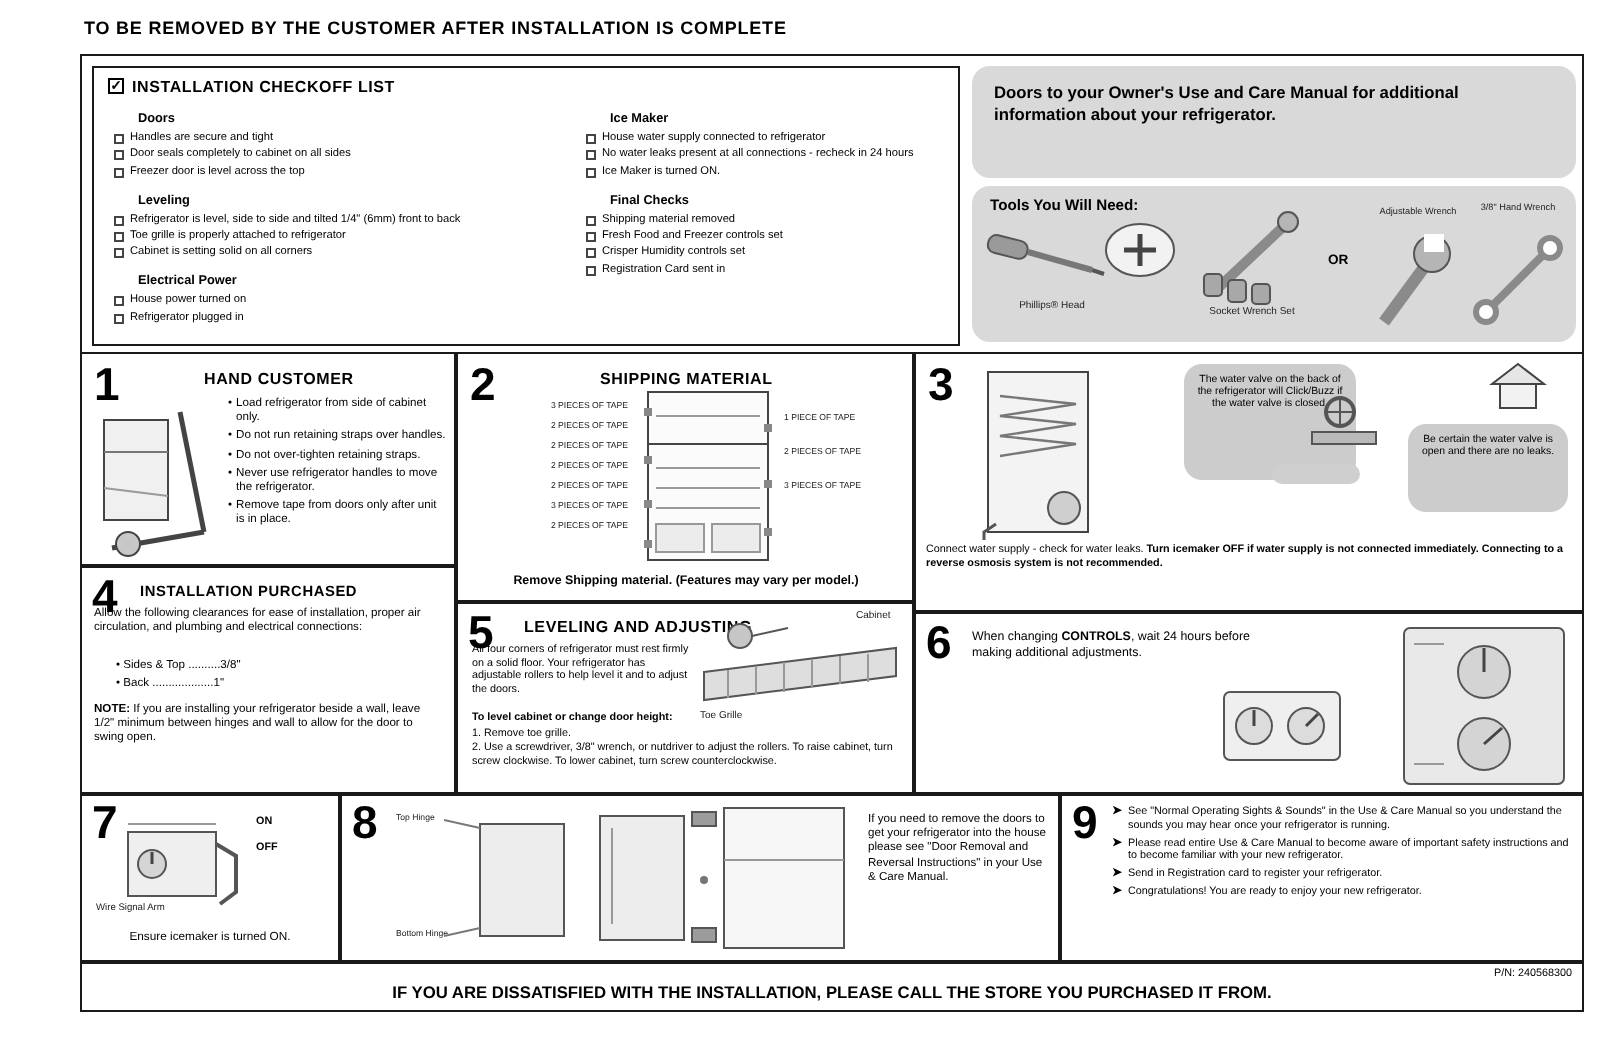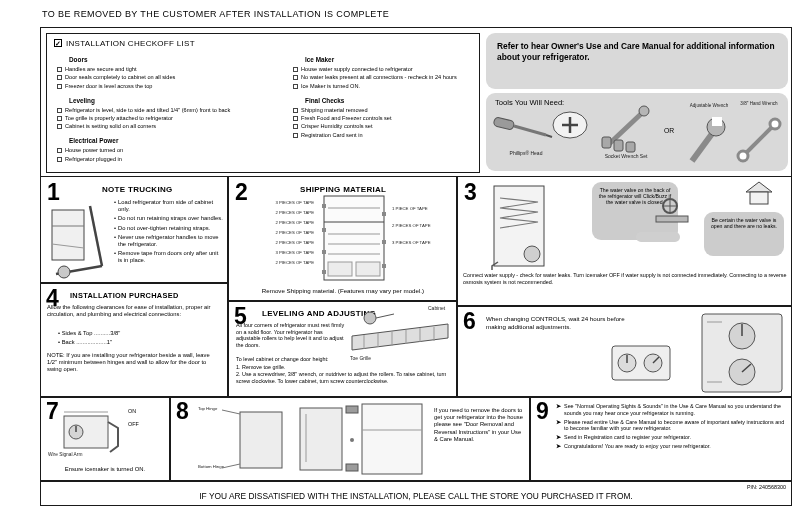--- a/index.html
+++ b/index.html
@@ -1,21 +1,21 @@
 <!DOCTYPE html>
 <html><head>
 <meta charset="utf-8">
 <style>
   *{margin:0;padding:0;box-sizing:border-box}
   html,body{background:#fff}
   body{font-family:"Liberation Sans",sans-serif;color:#000;-webkit-font-smoothing:antialiased}
   .sheet{position:relative;width:802px;height:519px;background:#fff;overflow:hidden}
   .abs{position:absolute}
   .bx{position:absolute;border:1px solid #1a1a1a;background:#fff}
-  .b{font-weight:normal}
+  .b{font-weight:bold}
   .i{}
   .stepnum{position:absolute;font-size:23px;font-weight:bold;line-height:1}
   .steptitle{position:absolute;font-size:8px;font-weight:bold;letter-spacing:.3px}
   .body-sm{font-size:5.8px;line-height:7.2px}
   .body-xs{font-size:5.4px;line-height:6.6px}
   .tinylabel{font-size:4.3px;line-height:5px;color:#222}
   .cbx{display:inline-block;width:5px;height:5px;border:1px solid #444;flex:none;margin-top:1px;margin-right:3px;background:#fff}
   .cbx2{display:inline-block;width:8px;height:8px;border:1px solid #000;font-size:7px;line-height:8px;text-align:center;margin-right:4px;font-weight:bold}
   .itm{display:flex;font-size:5.6px;line-height:6.8px;margin-bottom:1.6px}
   .hd{font-size:6.4px;font-weight:bold;margin:7px 0 3px 12px}
@@ -113,21 +113,21 @@
         </div>
       <div class="itm">
           <span class="cbx"></span>
           <span>Registration Card sent in</span>
         </div>
     </div>
   </div>
 
   <div class="grayp" style="left:486px;top:33px;width:302px;height:56px;padding:8px 11px">
     <div style="font-size:8.4px;line-height:11px;font-weight:bold">
-      <span>Refer to hear </span><span class="i">Owner's Use and Care Manual</span><span> for additional information about your refrigerator.</span>
+      <span>Doors to your </span><span class="i">Owner's Use and Care Manual</span><span> for additional information about your refrigerator.</span>
     </div>
   </div>
 
   <div class="grayp" style="left:486px;top:93px;width:302px;height:78px">
     <div class="abs b" style="left:9px;top:5px;font-size:7.6px">Tools You Will Need:</div>
 
     <svg class="abs" style="left:6px;top:22px" width="62" height="34" viewBox="0 0 62 34">
       <rect x="2" y="4" width="20" height="9" rx="4" fill="#9a9a9a" stroke="#555" transform="rotate(14 12 8)"></rect>
       <line x1="22" y1="11" x2="54" y2="20" stroke="#777" stroke-width="3"></line>
       <line x1="54" y1="20" x2="60" y2="22" stroke="#555" stroke-width="2"></line>
@@ -160,21 +160,21 @@
     <div class="abs tinylabel" style="left:248px;top:8px;width:50px;text-align:center;font-size:4.6px">3/8" Hand Wrench</div>
     <svg class="abs" style="left:250px;top:22px" width="46" height="48" viewBox="0 0 46 48">
       <line x1="8" y1="40" x2="38" y2="10" stroke="#8a8a8a" stroke-width="4"></line>
       <circle cx="7" cy="41" r="5" fill="#ffffff" stroke="#8a8a8a" stroke-width="3"></circle>
       <circle cx="39" cy="9" r="5" fill="#ffffff" stroke="#8a8a8a" stroke-width="3"></circle>
     </svg>
   </div>
 
   <div class="bx" style="left:40px;top:176px;width:188px;height:107px"></div>
   <div class="stepnum" style="left:47px;top:181px">1</div>
-  <div class="steptitle" style="left:102px;top:185px">NOTE TRUCKING</div>
+  <div class="steptitle" style="left:102px;top:185px">HAND CUSTOMER</div>
   <svg class="abs" style="left:50px;top:204px" width="58" height="78" viewBox="0 0 58 78">
     <rect x="2" y="6" width="32" height="50" fill="#f0f0f0" stroke="#444"></rect>
     <line x1="2" y1="22" x2="34" y2="22" stroke="#777"></line>
     <line x1="40" y1="2" x2="52" y2="62" stroke="#444" stroke-width="2.5"></line>
     <line x1="6" y1="70" x2="52" y2="62" stroke="#444" stroke-width="2.5"></line>
     <circle cx="14" cy="68" r="6" fill="#c8c8c8" stroke="#444"></circle>
     <line x1="2" y1="40" x2="34" y2="44" stroke="#999"></line>
   </svg>
   <div class="abs" style="left:114px;top:199px;width:110px">
     <div class="bullet body-sm">Load refrigerator from side of cabinet only.</div>

